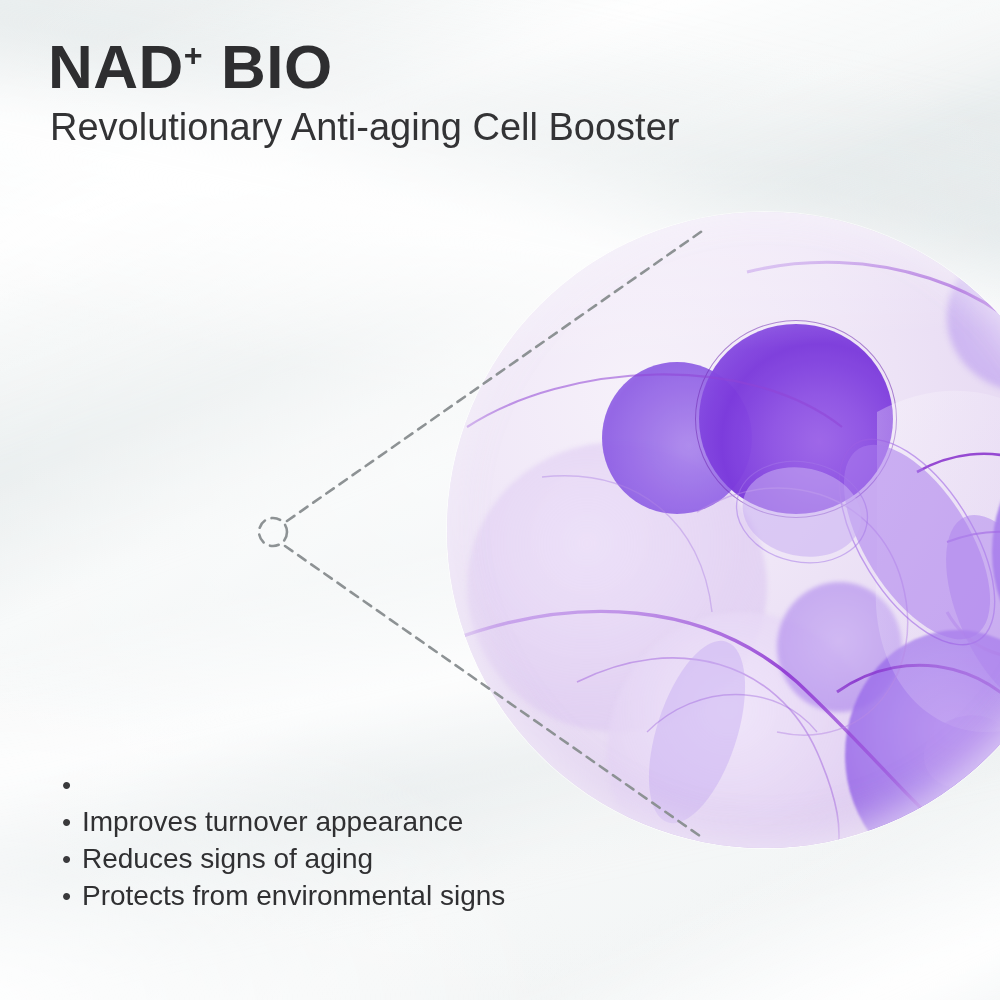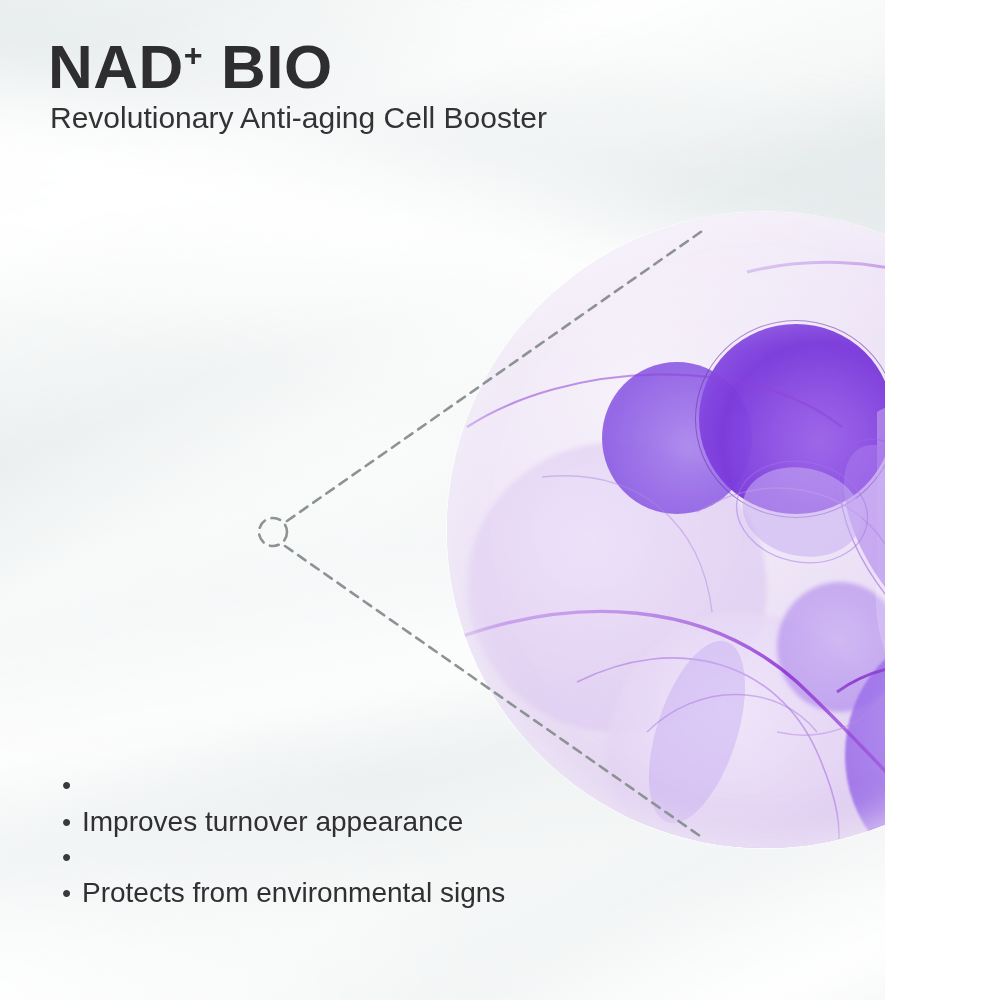--- a/index.html
+++ b/index.html
@@ -3,21 +3,21 @@
 <meta charset="utf-8">
 <title>NAD+ BIO</title>
 <style>
   html, body {
     margin: 0;
     padding: 0;
     background: #ffffff;
   }
   #canvas {
     position: relative;
-    width: 885px;
+    width: 1000px;
     height: 1000px;
     overflow: hidden;
     background: #f4f6f6;
     font-family: "Liberation Sans", sans-serif;
   }
 
   
   .bg-base {
     position: absolute;
     inset: 0;
@@ -94,24 +94,24 @@
     margin: 0;
     white-space: nowrap;
   }
   .title sup {
     font-size: 0.52em;
     vertical-align: super;
     line-height: 0;
     font-weight: 700;
   }
   .subtitle {
-    font-size: 30px;
+    font-size: 38px;
     font-weight: 400;
     color: #333335;
-    margin: 4px 0 0 2px;
+    margin: 10px 0 0 2px;
     line-height: 1.05;
     white-space: nowrap;
   }
 
   
   .benefits {
     position: absolute;
     left: 62px;
     top: 768px;
     z-index: 30;
@@ -322,20 +322,21 @@
   <ul class="benefits">
     <li>
         <span class="dot">•</span>
       </li>
     <li>
         <span class="dot">•</span>
         <span>Improves turnover appearance</span>
       </li>
     <li>
         <span class="dot">•</span>
+        <span>Reduces signs of aging</span>
       </li>
     <li>
         <span class="dot">•</span>
         <span>Protects from environmental signs</span>
       </li>
   </ul>
 
 </div>
 
 </body></html>

